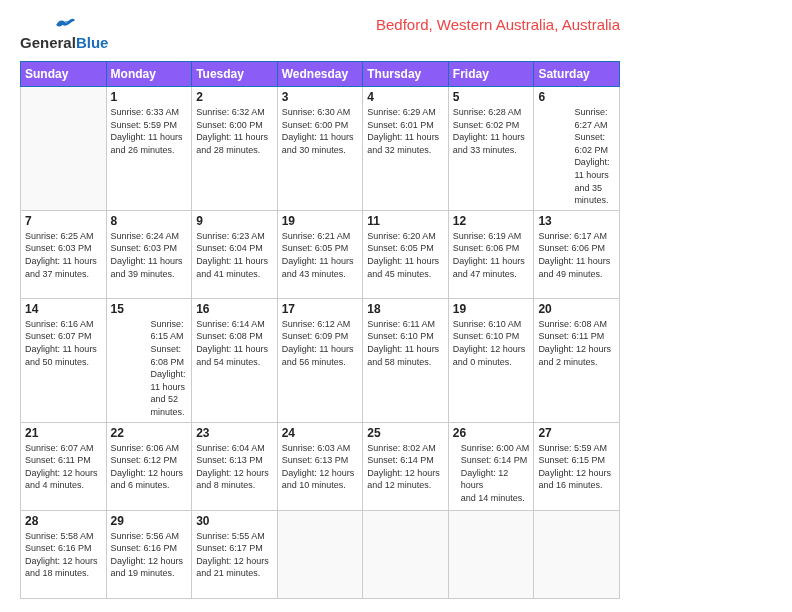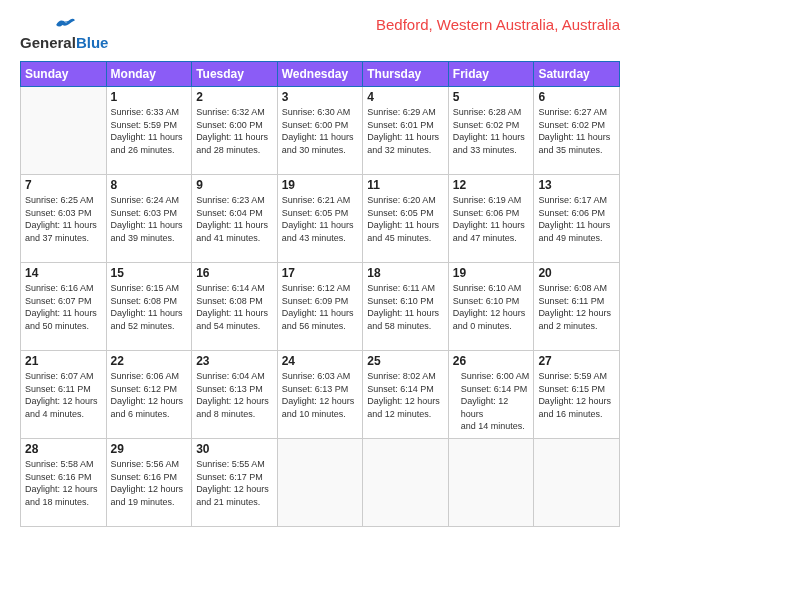--- a/index.html
+++ b/index.html
@@ -162,21 +162,21 @@
           </td>
           <td>
             <span class="day-num">5</span>
             <div class="day-info" style="white-space: pre-line;">Sunrise: 6:28 AM
 Sunset: 6:02 PM
 Daylight: 11 hours
 and 33 minutes.</div>
           </td>
           <td>
             <span class="day-num">6</span>
-            <div class="day-info" style="white-space: pre-line;">Sunrise: 6:27 AM
+            <div class="day-info" style="white-space: pre-line; margin-left: 36px;">Sunrise: 6:27 AM
 Sunset: 6:02 PM
 Daylight: 11 hours
 and 35 minutes.</div>
           </td>
         </tr>
         <tr>
           <td>
             <span class="day-num">7</span>
             <div class="day-info" style="white-space: pre-line;">Sunrise: 6:25 AM
 Sunset: 6:03 PM
@@ -229,21 +229,21 @@
         <tr>
           <td>
             <span class="day-num">14</span>
             <div class="day-info" style="white-space: pre-line;">Sunrise: 6:16 AM
 Sunset: 6:07 PM
 Daylight: 11 hours
 and 50 minutes.</div>
           </td>
           <td>
             <span class="day-num">15</span>
-            <div class="day-info" style="white-space: pre-line;">Sunrise: 6:15 AM
+            <div class="day-info" style="white-space: pre-line; margin-left: 40px;">Sunrise: 6:15 AM
 Sunset: 6:08 PM
 Daylight: 11 hours
 and 52 minutes.</div>
           </td>
           <td>
             <span class="day-num">16</span>
             <div class="day-info" style="white-space: pre-line;">Sunrise: 6:14 AM
 Sunset: 6:08 PM
 Daylight: 11 hours
 and 54 minutes.</div>

